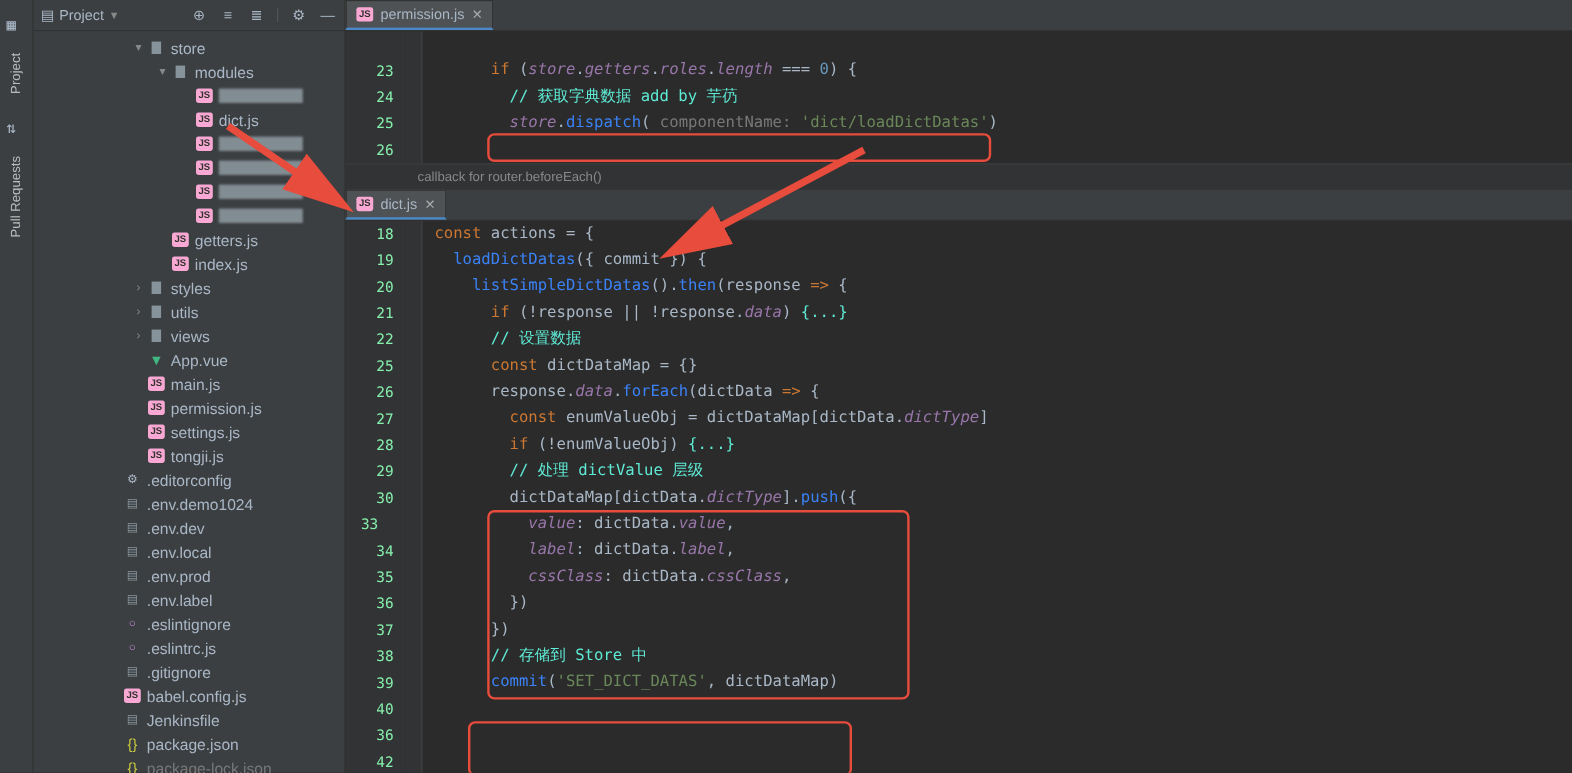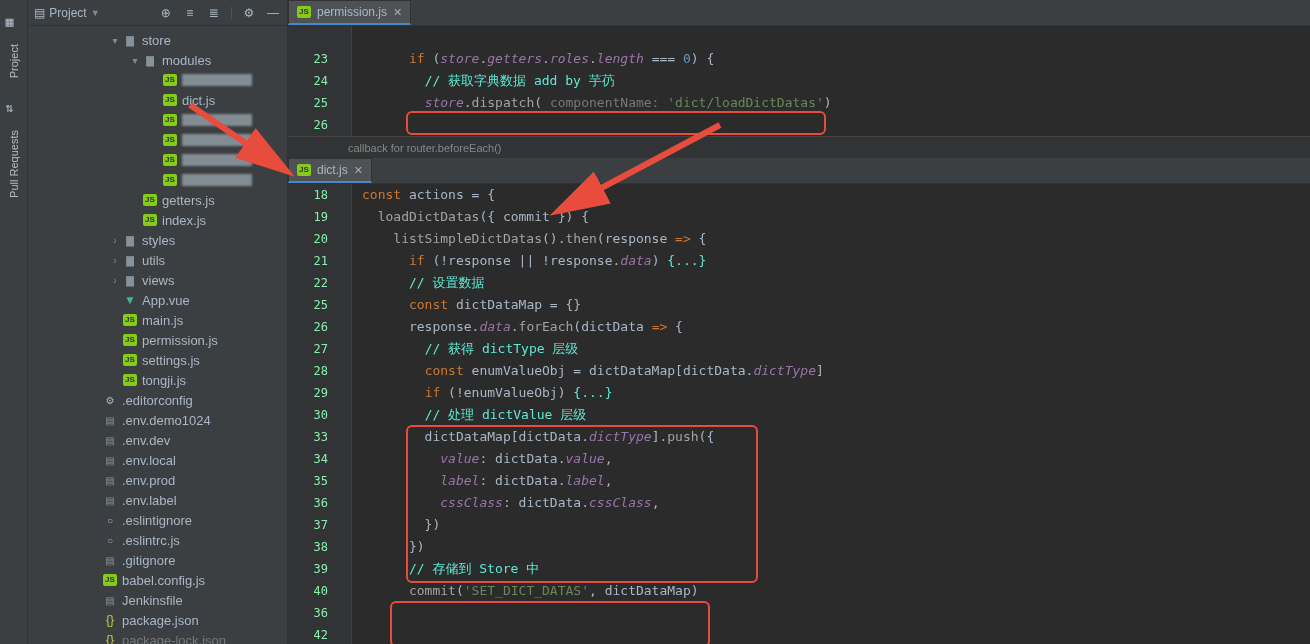--- a/index.html
+++ b/index.html
@@ -88,21 +88,21 @@
   width: 16px;
   height: 16px;
   margin-right: 4px;
   display: inline-flex;
   align-items: center;
   justify-content: center;
   font-size: 10px;
 }
 .folder-icon { color: #87939a; }
 .js-icon {
-  background: #84cc16;
+  background: #f9a8d4;
   color: #323330;
   font-size: 8px;
   font-weight: bold;
   width: 14px; height: 12px;
   border-radius: 2px;
   text-align:center;
   line-height:12px;
 }
 .vue-icon { color: #41b883; font-size: 12px;}
 .json-icon { color: #cbcb41; font-size:12px;}
@@ -165,21 +165,21 @@
   flex: 1;
   padding-left: 10px;
   line-height: 22px;
   font-size: 13px;
   position: relative;
 }
 .line { white-space: pre; height: 22px; }
 .kw { color: #cc7832; }
 .str { color: #6a8759; }
 .prop { color: #9876aa; font-style: italic;}
-.fn { color: #a3a3a3; }
+.fn { color: #3b82f6; }
 .num { color: #6897bb; }
 .comment { color: #5eead4; }
 .param { color: #a9b7c6; }
 .hint { color: #787878;}
 .breadcrumb {
   height: 22px;
   background: #313335;
   color: #888;
   font-family: sans-serif;
   font-size: 11px;
@@ -470,21 +470,21 @@
           <div style="height: 22px;">19</div>
           <div style="height: 22px;">20</div>
           <div style="height: 22px;">21</div>
           <div style="height: 22px;">22</div>
           <div style="height: 22px;">25</div>
           <div style="height: 22px;">26</div>
           <div style="height: 22px;">27</div>
           <div style="height: 22px;">28</div>
           <div style="height: 22px;">29</div>
           <div style="height: 22px;">30</div>
-          <div style="height: 22px;">33</div>
+          <div style="height: 22px; text-align: center;">33</div>
           <div style="height: 22px;">34</div>
           <div style="height: 22px;">35</div>
           <div style="height: 22px;">36</div>
           <div style="height: 22px;">37</div>
           <div style="height: 22px;">38</div>
           <div style="height: 22px;">39</div>
           <div style="height: 22px;">40</div>
           <div style="height: 22px;">36</div>
           <div style="height: 22px;">42</div>
         </div>
@@ -492,21 +492,20 @@
       <div class="lines" id="lines2">
         <div class="highlight-box" style="left:54px;top:241px;width:352px;height:158px;"></div>
         <div class="highlight-box" style="left:38px;top:417px;width:320px;height:46px;"></div>
       <div class="line"><span class="kw">const</span> actions = {</div>
           <div class="line">  <span class="fn">loadDictDatas</span>({ <span class="param">commit</span> }) {</div>
           <div class="line">    <span class="fn">listSimpleDictDatas</span>().<span class="fn">then</span>(<span class="param">response</span> <span class="kw">=&gt;</span> {</div>
           <div class="line">      <span class="kw">if</span> (!<span class="param">response</span> || !<span class="param">response</span>.<span class="prop">data</span>) <span class="comment">{...}</span></div>
           <div class="line">      <span class="comment">// 设置数据</span></div>
           <div class="line">      <span class="kw">const</span> dictDataMap = {}</div>
           <div class="line">      <span class="param">response</span>.<span class="prop">data</span>.<span class="fn">forEach</span>(<span class="param">dictData</span> <span class="kw">=&gt;</span> {</div>
-          <div class="line">        <span class="comment">// 获得 dictType 层级</span></div>
           <div class="line">        <span class="kw">const</span> enumValueObj = dictDataMap[<span class="param">dictData</span>.<span class="prop">dictType</span>]</div>
           <div class="line">        <span class="kw">if</span> (!enumValueObj) <span class="comment">{...}</span></div>
           <div class="line">        <span class="comment">// 处理 dictValue 层级</span></div>
           <div class="line">        dictDataMap[<span class="param">dictData</span>.<span class="prop">dictType</span>].<span class="fn">push</span>({</div>
           <div class="line">          <span class="prop">value</span>: <span class="param">dictData</span>.<span class="prop">value</span>,</div>
           <div class="line">          <span class="prop">label</span>: <span class="param">dictData</span>.<span class="prop">label</span>,</div>
           <div class="line">          <span class="prop">cssClass</span>: <span class="param">dictData</span>.<span class="prop">cssClass</span>,</div>
           <div class="line">        })</div>
           <div class="line">      })</div>
           <div class="line">      <span class="comment">// 存储到 Store 中</span></div>

